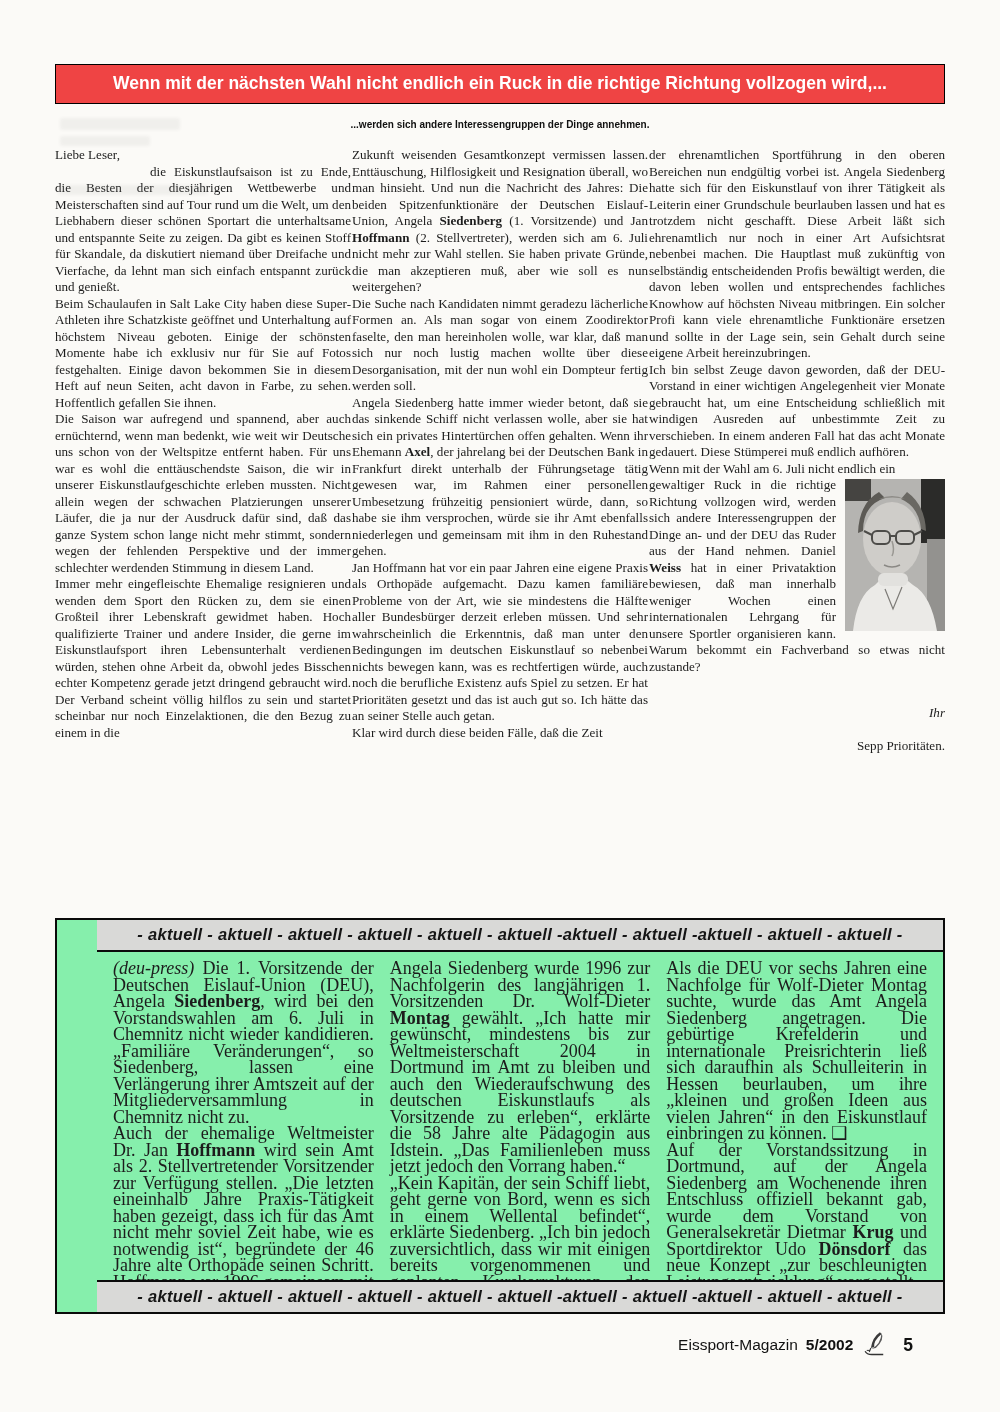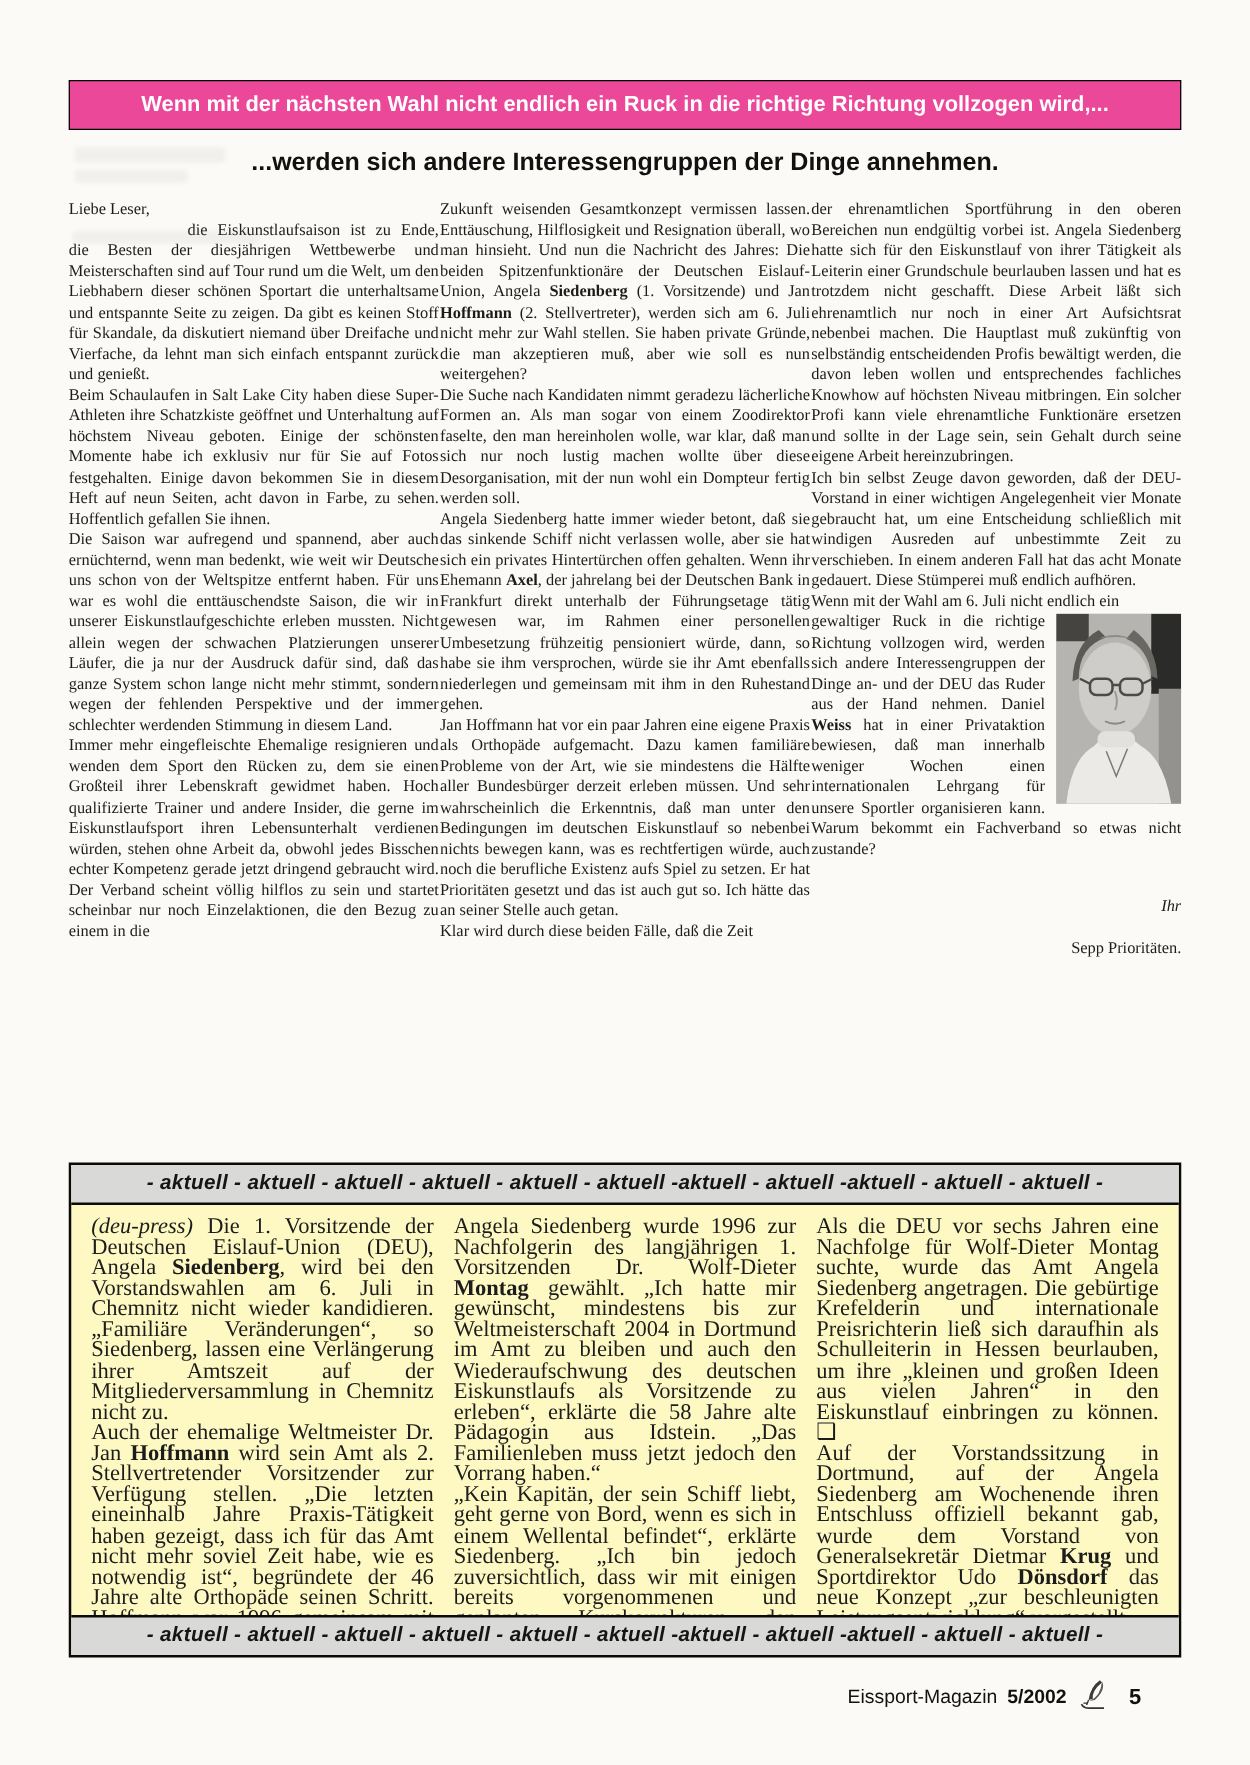--- a/index.html
+++ b/index.html
@@ -13,31 +13,31 @@
   }
   .page { position: relative; width: 1000px; height: 1412px; }
 
   
   .ghost { position: absolute; background: #8a8a85; opacity: .09; filter: blur(1.5px); border-radius: 2px; }
 
   .inner { padding: 64px 55px 0 55px; }
 
   
   .banner {
-    background: #ec4899; color: #ffffff;
+    background: #ef4444; color: #ffffff;
     border: 1px solid #000;
     text-align: center;
     font-family: "Liberation Sans", sans-serif;
     font-weight: bold; font-size: 17.5px;
     padding: 8px 4px 9px;
   }
   .subtitle {
     text-align: center;
     font-family: "Liberation Sans", sans-serif;
-    font-weight: bold; font-size: 20px;
+    font-weight: bold; font-size: 10px;
     margin-top: 15px; color: #111;
   }
 
   
   .editorial {
     display: flex; gap: 1px;
     margin-top: 17px;
     height: 764px; overflow: hidden;
   }
   .col { flex: 1 1 0; font-size: 13.1px; line-height: 16.5px; text-align: justify; }
@@ -51,21 +51,22 @@
     float: right; width: 100px; height: 152px;
     margin: 2px 0 3px 9px;
     background: #b9b9b7;
   }
   .photo svg { display: block; }
 
   
   .artbox {
     margin-top: 7px;
     border: 2.5px solid #0a0a0a;
-    background: #fef9c3;
+    background: #86efac;
+    padding-left: 40px;
   }
   .band {
     background: #d9d9d7;
     font-family: "Liberation Sans", sans-serif;
     font-weight: bold; font-style: italic;
     font-size: 16.5px; text-align: center;
     padding: 5px 2px 6px; color: #151515;
     letter-spacing: .3px;
   }
   .band-top { border-bottom: 2px solid #0a0a0a; }

